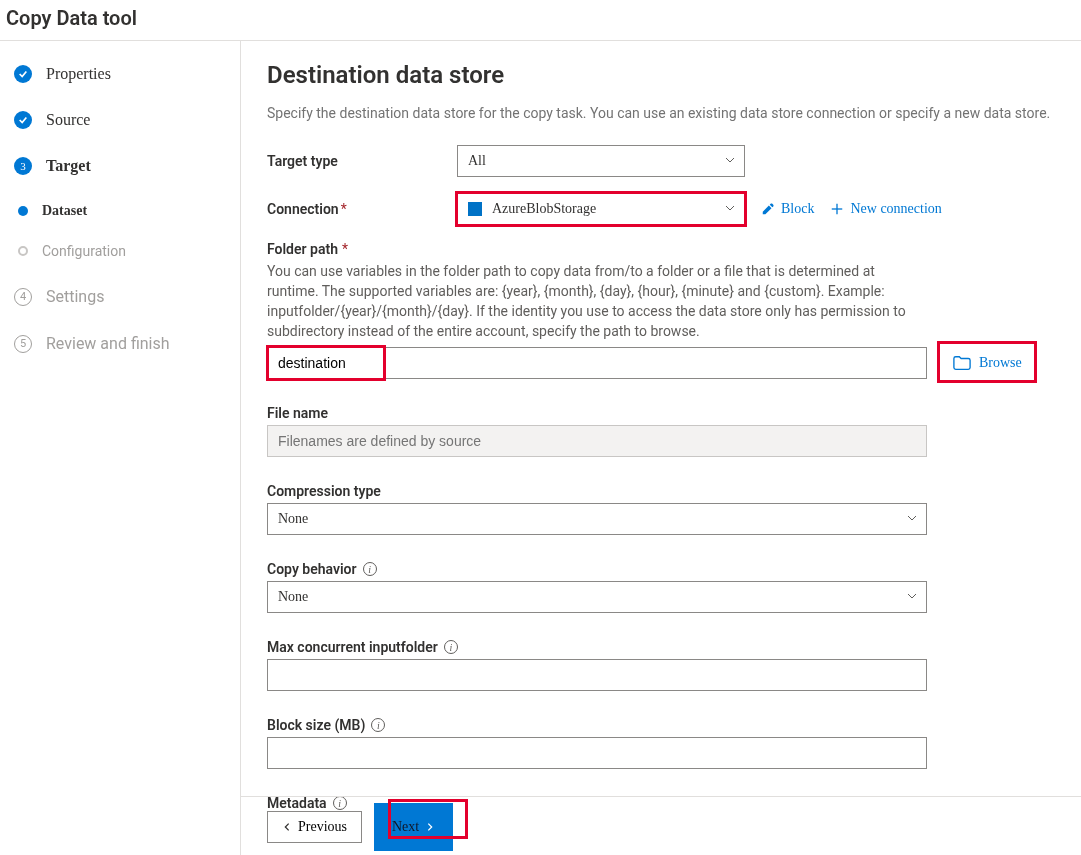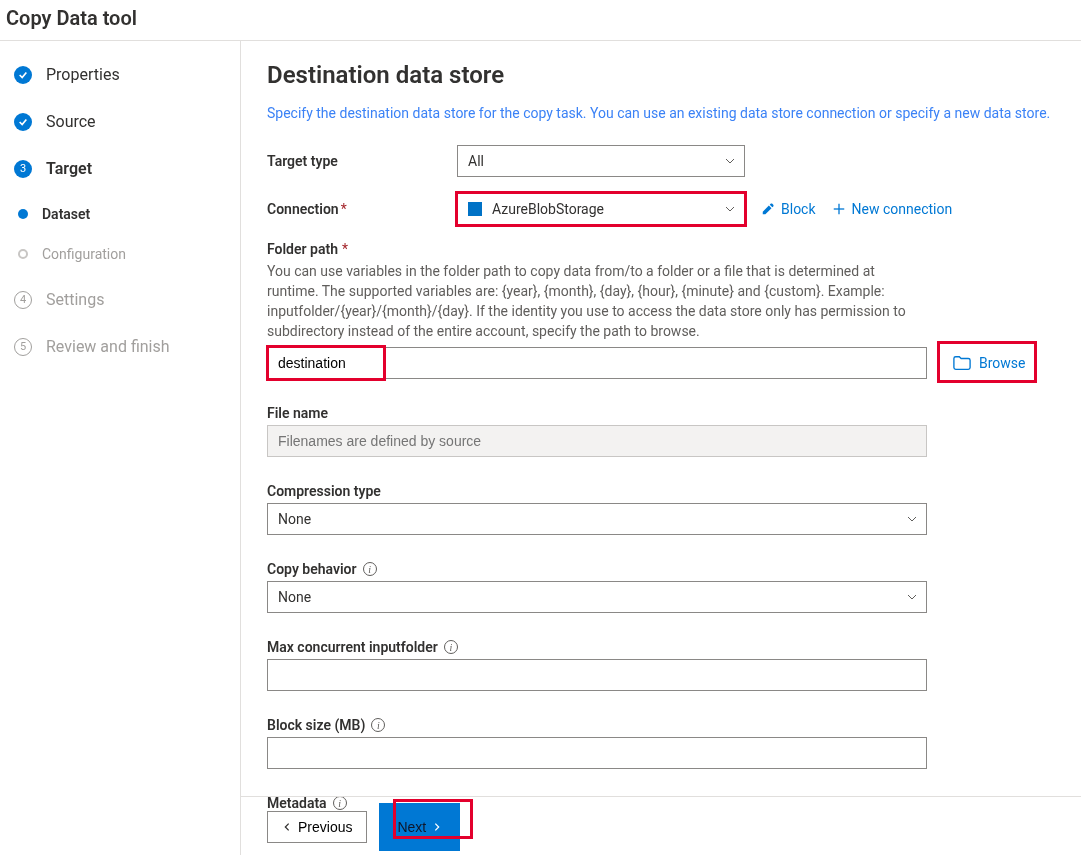--- a/index.html
+++ b/index.html
@@ -21,21 +21,21 @@
   .step.hollow .marker{ background:#fff; border:1.5px solid #a19f9d; color:#a19f9d; width:18px; height:18px;}
   .step .label { padding-left:14px; font-size:16px;}
   .step.sub .label{ font-size:14px; }
   .step.active .label{ font-weight:600;}
   .step.hollow .label{ color:#a19f9d;}
   .step.sub.empty .label{ color:#a19f9d;}
   .connector { position:absolute; left:22px; width:2px; background:#0078d4; z-index:-1;}
 
   
   h1.page-title { font-size:24px; font-weight:600; margin:0 0 14px 0;}
-  .page-subtitle { color:#3b82f6; margin-bottom:22px; line-height:20px;}
+  .page-subtitle { color:#737373; margin-bottom:22px; line-height:20px;}
   .form-row { display:flex; align-items:center; margin-bottom:16px;}
   .form-row > .flabel { width:190px; font-weight:600; font-size:14px;}
   .req { color:#a4262c; font-weight:400; padding-left:2px;}
   .select-box { position:relative; width:288px; height:32px; border:1px solid #8a8886; display:flex; align-items:center; padding:0 10px; background:#fff; font-size:14px;}
   .select-box .chev { position:absolute; right:8px; top:8px;}
   .select-wide { width:660px;}
   .azure-icon { width:14px; height:14px; background:#0072c6; margin-right:10px; display:inline-block;}
   .highlight-red { outline:3px solid #e3002d; outline-offset:-1px;}
   .link-btn { display:inline-flex; align-items:center; color:#0078d4; margin-left:16px; font-size:14px;}
   .link-btn svg{ margin-right:6px;}
@@ -57,21 +57,21 @@
   .add-new svg{ width:14px; height:14px; stroke:#0078d4; stroke-width:1.5; margin-right:8px;}
 
   .block{ margin-bottom:26px;}
 
   
   .footer { position:absolute; bottom:0; left:0; right:0; height:60px; border-top:1px solid #e1dfdd; display:flex; align-items:center; padding-left:26px;}
   .btn-secondary { height:32px; padding:0 14px; border:1px solid #8a8886; background:#fff; display:inline-flex; align-items:center; font-size:14px;text-align:center;}
   .btn-secondary svg{ width:10px; height:10px; stroke:#323130; stroke-width:1.5; fill:none; margin-right:6px;}
   .btn-primary { height:48px; padding:0 18px; border:none; background:#0078d4; color:#0f172a; display:inline-flex; align-items:center; font-size:14px; margin-left:12px;}
   .btn-primary svg{ width:10px; height:10px; stroke:#fff; stroke-width:1.5; fill:none; margin-left:6px;}
-  .cursor{ cursor:pointer;}
+  .cursor{ cursor:pointer;font-family:Liberation Serif, serif;}
 
   
   .hl { position:absolute; border:3px solid #e3002d; pointer-events:none;}
 </style>
 </head>
 <body>
 
 <div class="workspace">
   <div class="app-title">Copy Data tool</div>
   <div class="divider-h"></div>

